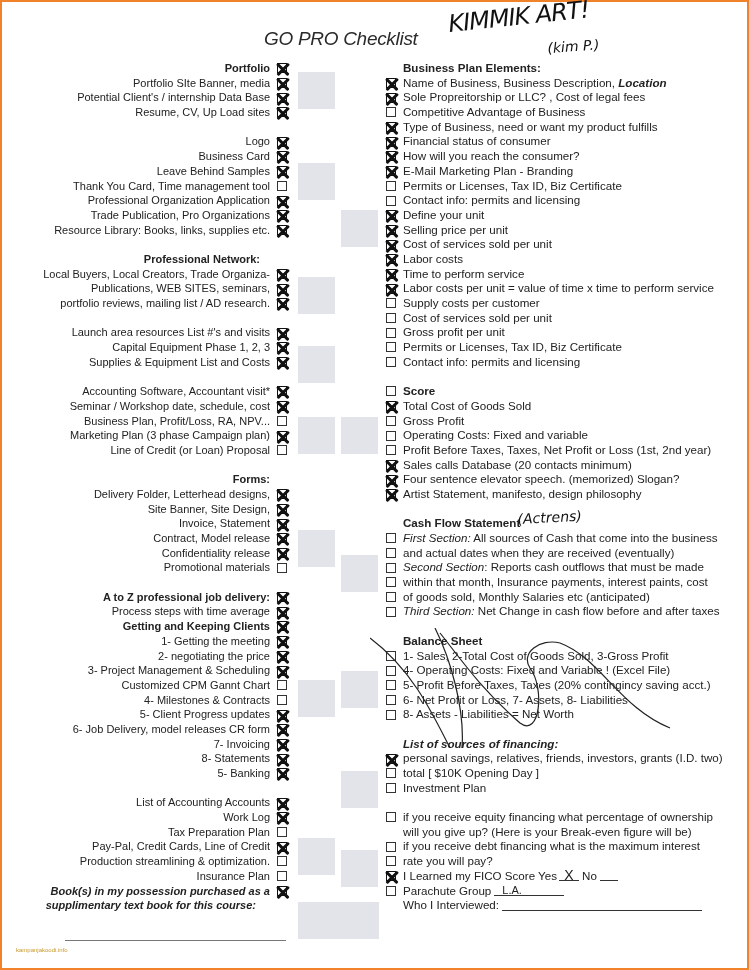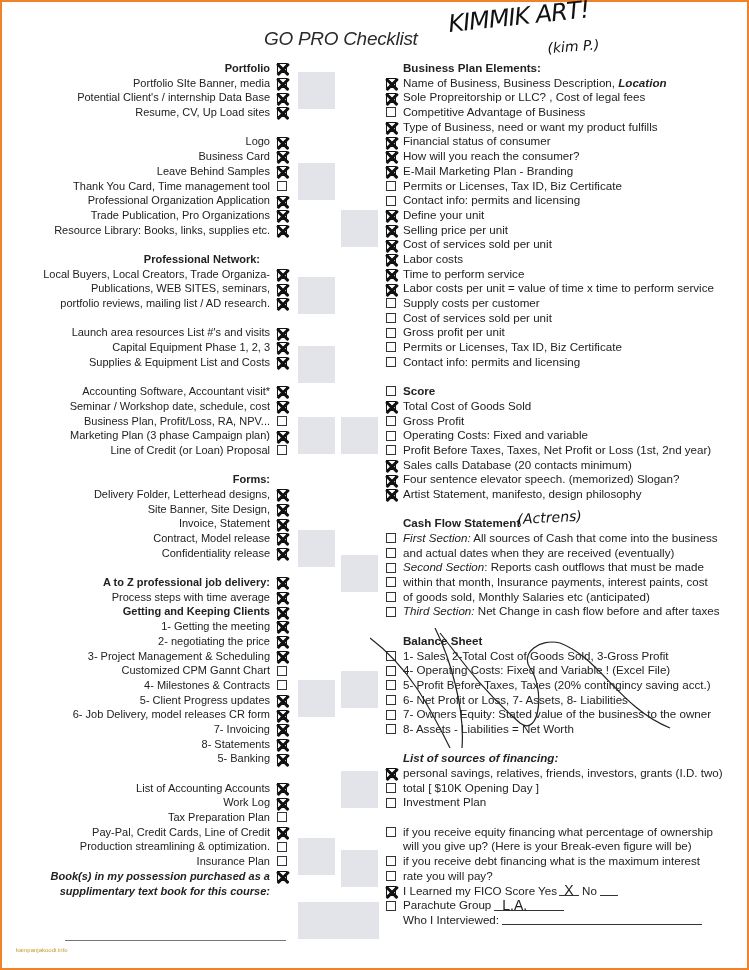--- a/index.html
+++ b/index.html
@@ -202,20 +202,24 @@
       <span class="box checked"></span>
     </div>
   <div class="lrow">
       <span class="txt">Contract, Model release</span>
       <span class="box checked"></span>
     </div>
   <div class="lrow">
       <span class="txt">Confidentiality release</span>
       <span class="box checked"></span>
     </div>
+  <div class="lrow">
+      <span class="txt">Promotional materials</span>
+      <span class="box"></span>
+    </div>
   <div class="gap"></div>
   <div class="lrow">
       <span class="txt head">A to Z professional job delivery:</span>
       <span class="box checked"></span>
     </div>
   <div class="lrow">
       <span class="txt">Process steps with time average</span>
       <span class="box checked"></span>
     </div>
   <div class="lrow">
@@ -285,21 +289,21 @@
     </div>
   <div class="lrow">
       <span class="txt">Insurance Plan</span>
       <span class="box"></span>
     </div>
   <div class="lrow">
       <span class="txt head it">Book(s) in my possession purchased as a</span>
       <span class="box checked"></span>
     </div>
   <div class="lrow">
-      <span class="txt head it" style="margin-right:22px">supplimentary text book for this course:</span>
+      <span class="txt head it" style="margin-right:36px">supplimentary text book for this course:</span>
     </div>
 </div>
 
 <div class="sigline"></div>
 <div class="watermark">kampanjakoodi.info</div>
 
 <div class="rcol">
   <div class="rrow">
       <span class="nobox"></span>
       <span class="txt head">Business Plan Elements:</span>
@@ -459,24 +463,20 @@
       <span class="box"></span>
       <span class="txt">4- Operating Costs: Fixed and Variable ! (Excel File)</span>
     </div>
   <div class="rrow">
       <span class="box"></span>
       <span class="txt">5- Profit Before Taxes, Taxes (20% contingincy saving acct.)</span>
     </div>
   <div class="rrow">
       <span class="box"></span>
       <span class="txt">6- Net Profit or Loss, 7- Assets, 8- Liabilities</span>
-    </div>
-  <div class="rrow">
-      <span class="box"></span>
-      <span class="txt">7- Owners Equity: Stated value of the business to the owner</span>
     </div>
   <div class="rrow">
       <span class="box"></span>
       <span class="txt">8- Assets - Liabilities = Net Worth</span>
     </div>
   <div class="gap"></div>
   <div class="rrow">
       <span class="nobox"></span>
       <span class="txt head it">List of sources of financing:</span>
     </div>
@@ -512,21 +512,21 @@
   <div class="rrow">
     <span class="box checked"></span>
     <span class="txt">I Learned my FICO Score  Yes</span>
     <span class="blank" style="width:20px;margin-left:2px;text-align:center;font-size:14px;line-height:8px;"><span>X</span></span>
     <span class="txt" style="margin-left:3px">No</span>
     <span class="blank" style="width:18px;margin-left:3px"></span>
   </div>
   <div class="rrow">
     <span class="box"></span>
     <span class="txt">Parachute Group</span>
-    <span class="blank" style="width:70px;margin-left:3px;font-size:14px;line-height:8px;padding-left:8px;"><span>L.A.</span></span>
+    <span class="blank" style="width:70px;margin-left:3px;font-size:11px;line-height:8px;padding-left:8px;"><span>L.A.</span></span>
   </div>
   <div class="rrow">
     <span class="nobox"></span>
     <span class="txt">Who I Interviewed:</span>
     <span class="blank" style="width:200px;margin-left:3px"></span>
   </div>
 </div>
 
 <svg class="scribble" width="330" height="120" viewBox="0 0 330 120">
   <path d="M0,10 C40,40 60,80 80,120 M65,0 C80,30 95,80 92,120 M70,5 C90,30 110,60 150,95 C170,110 175,60 160,40 C150,25 170,10 190,15 C230,30 250,80 300,100" fill="none" stroke="#222" stroke-width="1.2"></path>

